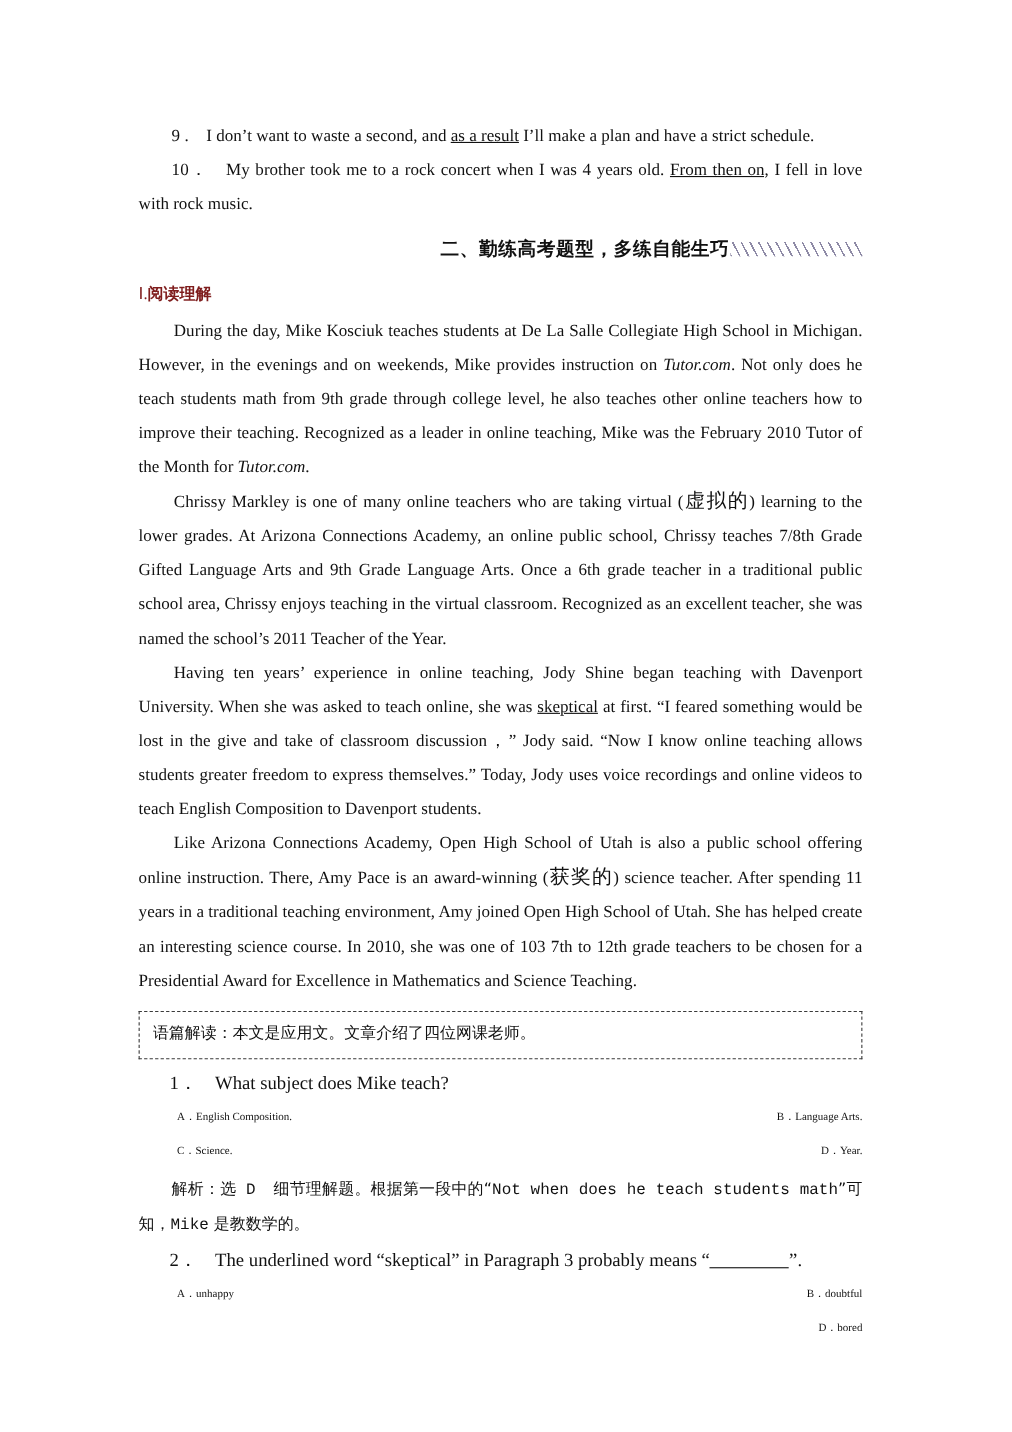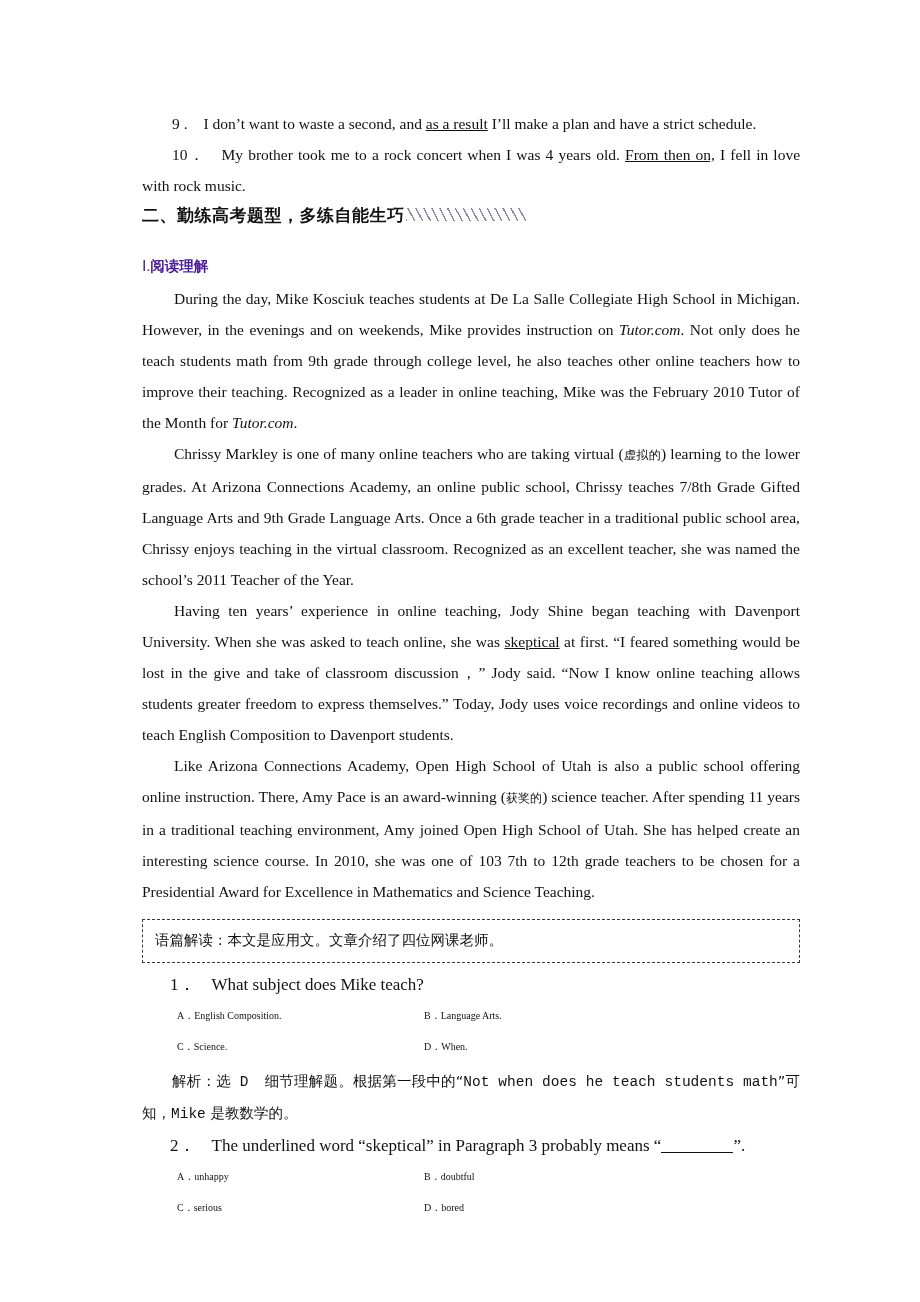--- a/index.html
+++ b/index.html
@@ -10,21 +10,21 @@
   body {
     width: 920px;
     height: 1302px;
     position: relative;
     font-family: "Liberation Serif", "DejaVu Serif", serif;
     color: #111111;
     overflow: hidden;
   }
   .page {
     position: absolute;
-    left: 142px;
+    left: 126px;
     top: 0;
     width: 658px;
   }
   .num-item {
     font-size: 15.5px;
     line-height: 31px;
     text-align: justify;
     margin: 0;
     text-indent: 30px;
   }
@@ -33,30 +33,31 @@
     line-height: 31px;
     text-align: justify;
     text-justify: inter-word;
     margin: 0;
     text-indent: 32px;
   }
   .para:last-child { text-align: justify; }
   .ital { font-style: italic; }
   .und  { text-decoration: underline; }
   .und-sp { text-decoration: underline; }
-  .cn { font-family: "DejaVu Sans", "Liberation Sans", sans-serif; font-size: 12px; }
+  .cn { font-family: "DejaVu Sans", "Liberation Sans", sans-serif; font-size: 18px; }
 
   
   .sp-9  { height: 108px; }
 
   
   .section-banner {
     position: relative;
     height: 30px;
-    text-align: left;
+    margin-top: 12px;
+    text-align: right;
   }
   .section-title {
     font-family: "DejaVu Sans", "Liberation Sans", sans-serif;
     font-weight: bold;
     font-size: 17px;
     letter-spacing: 0.5px;
     color: #111;
     display: inline-block;
     vertical-align: middle;
     line-height: 28px;
@@ -73,22 +74,22 @@
         #8e8aa6 0px, #8e8aa6 1.4px,
         rgba(255,255,255,0) 1.4px, rgba(255,255,255,0) 7px);
   }
 
   
   .subsection {
     font-family: "DejaVu Sans", "Liberation Sans", sans-serif;
     font-size: 14.5px;
     font-weight: 600;
     line-height: 30px;
-    margin: 20px 0 2px 0;
-    color: #4c1d95;
+    margin: 10px 0 2px 0;
+    color: #7f1d1d;
   }
   .subsection .rn {
     font-family: "Liberation Serif", serif;
     font-weight: 400;
     font-size: 15px;
   }
 
   
   .note-box {
     border: 1.3px dashed #3a3a3a;
@@ -112,21 +113,21 @@
     line-height: 31px;
     margin: 0;
     text-indent: 28px;
   }
   .opts {
     display: flex;
     font-size: 10px;
     line-height: 31px;
   }
   .opt-a { width: 282px; padding-left: 35px; box-sizing: border-box; }
-  .opt-b { flex: 1; }
+  .opt-b { flex: 1; text-align: right; }
   .blank-line {
     display: inline-block;
     width: 72px;
     border-bottom: 1.2px solid #111;
     vertical-align: -2px;
     height: 13px;
   }
 
   
   .explain {
@@ -195,41 +196,38 @@
     </div>
     <div class="opt-b">
       <span>B．</span><span>Language Arts.</span>
     </div>
   </div>
   <div class="opts">
     <div class="opt-a">
       <span>C．</span><span>Science.</span>
     </div>
     <div class="opt-b">
-      <span>D．</span><span>When.</span>
+      <span>D．</span><span>Year.</span>
     </div>
   </div>
 
   <p class="explain">
     <span>解析：</span><span class="en">选 D</span><span class="gap"></span><span>细节理解题。</span><span>根据第一段中的“</span><span class="en">Not when does he teach students math</span><span>”可知，</span><span class="en">Mike</span><span> 是教数学的。</span>
   </p>
 
   <p class="question">
     <span>2．</span><span class="gap"></span><span>The underlined word “skeptical” in Paragraph 3 probably means “</span><span class="blank-line"></span><span>”.</span>
   </p>
   <div class="opts">
     <div class="opt-a">
       <span>A．</span><span>unhappy</span>
     </div>
     <div class="opt-b">
       <span>B．</span><span>doubtful</span>
     </div>
   </div>
   <div class="opts">
-    <div class="opt-a">
-      <span>C．</span><span>serious</span>
-    </div>
     <div class="opt-b">
       <span>D．</span><span>bored</span>
     </div>
   </div>
 
 </div>
 
 </body></html>

